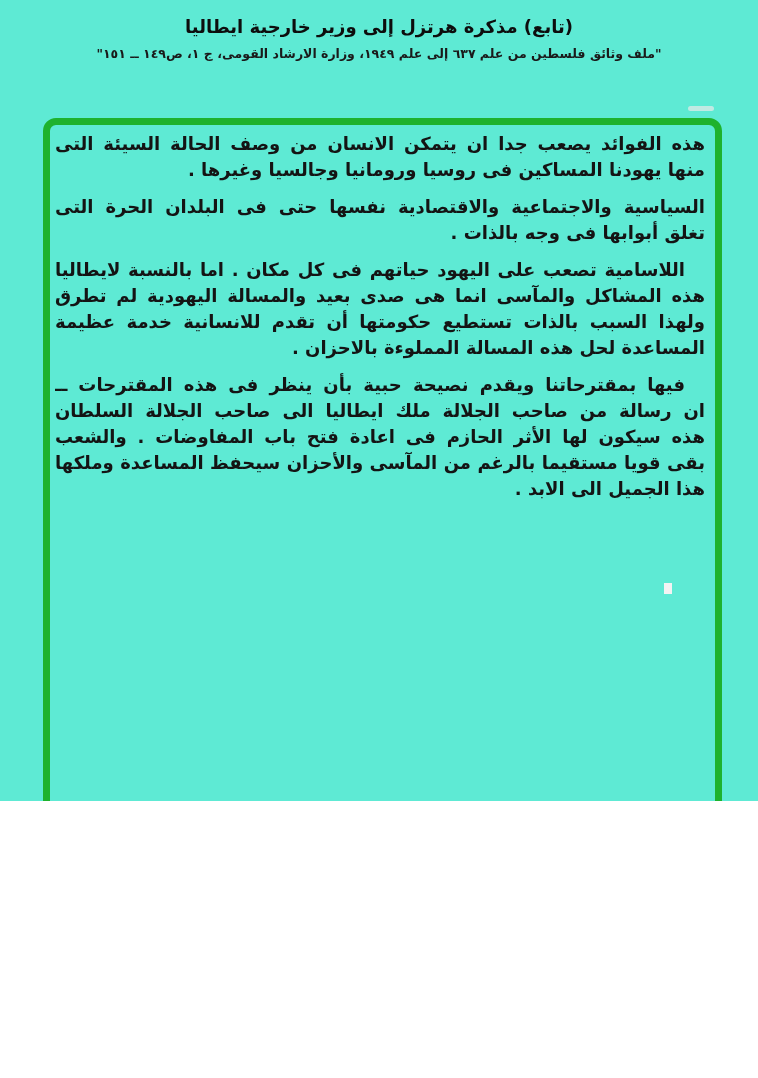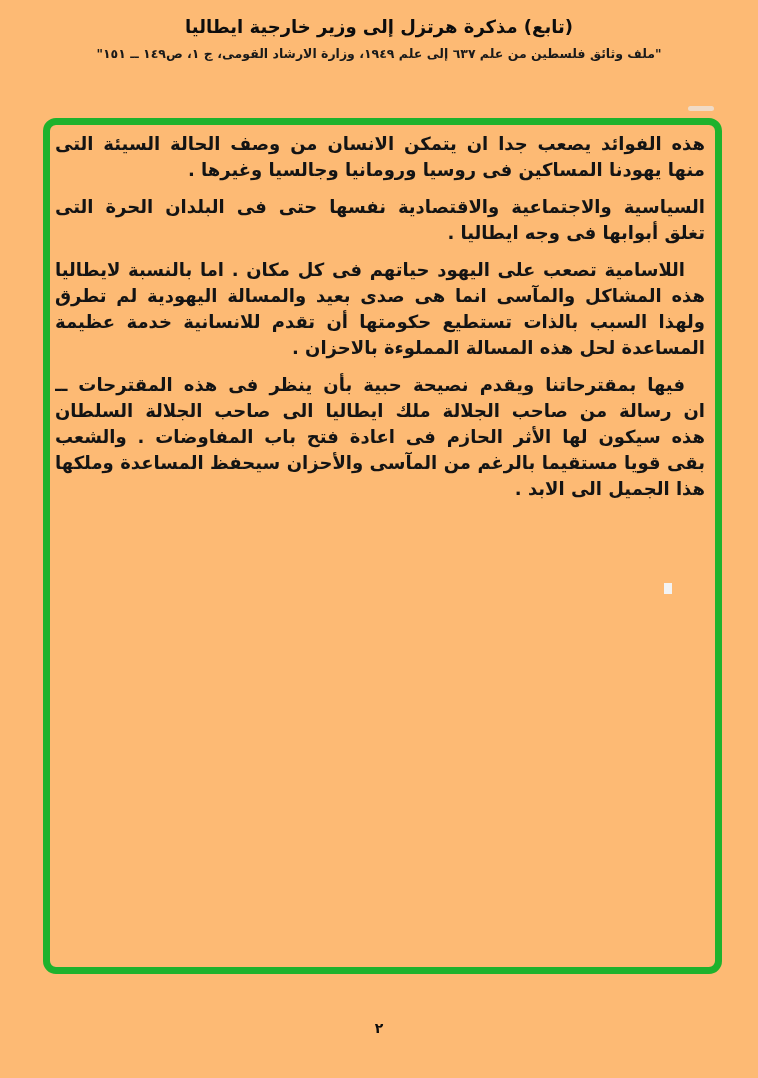--- a/index.html
+++ b/index.html
@@ -1,21 +1,21 @@
 <!DOCTYPE html>
 <html lang="ar"><head>
 <meta charset="utf-8">
 <style>
   * { margin: 0; padding: 0; box-sizing: border-box; }
   html, body { background: #ffffff; }
   .page {
     position: relative;
     width: 758px;
-    height: 1078px;
-    background: #fdba74;
+    height: 801px;
+    background: #5eead4;
     overflow: hidden;
     font-family: "DejaVu Sans", sans-serif;
     color: #111111;
   }
   .header {
     position: absolute;
     top: 16px;
     left: 0;
     width: 758px;
     text-align: center;
@@ -115,21 +115,21 @@
 
   <div class="body-text">
 
     <div class="para">
       <div class="line">هذه الفوائد يصعب جدا ان يتمكن الانسان من وصف الحالة السيئة التى يقاسى</div>
       <div class="line last">منها يهودنا المساكين فى روسيا ورومانيا وجالسيا وغيرها .</div>
     </div>
 
     <div class="para">
       <div class="line">السياسية والاجتماعية والاقتصادية نفسها حتى فى البلدان الحرة التى بدات ايضا</div>
-      <div class="line last">تغلق أبوابها فى وجه ايطاليا .</div>
+      <div class="line last">تغلق أبوابها فى وجه بالذات .</div>
     </div>
 
     <div class="para indent">
       <div class="line">اللاسامية تصعب على اليهود حياتهم فى كل مكان . اما بالنسبة لايطاليا فان</div>
       <div class="line">هذه المشاكل والمآسى انما هى صدى بعيد والمسالة اليهودية لم تطرق ايطاليا ابدا</div>
       <div class="line">ولهذا السبب بالذات تستطيع حكومتها أن تقدم للانسانية خدمة عظيمة وذلك بمد يد</div>
       <div class="line last">المساعدة لحل هذه المسالة المملوءة بالاحزان .</div>
     </div>
 
     <div class="para indent">

